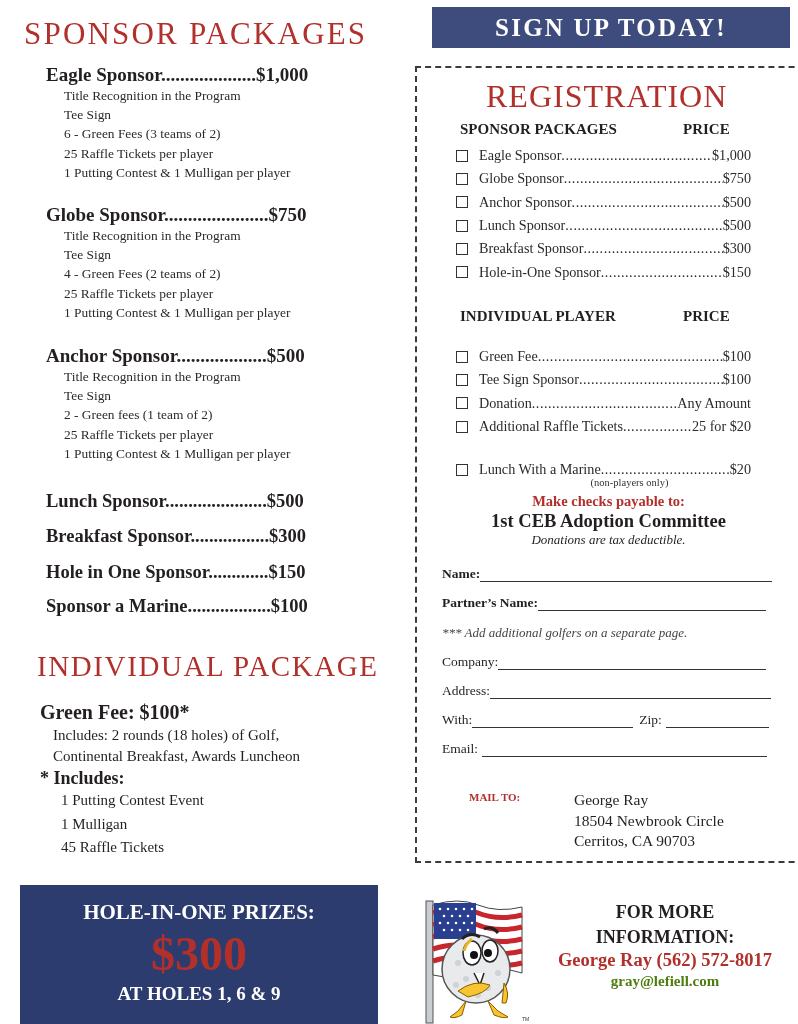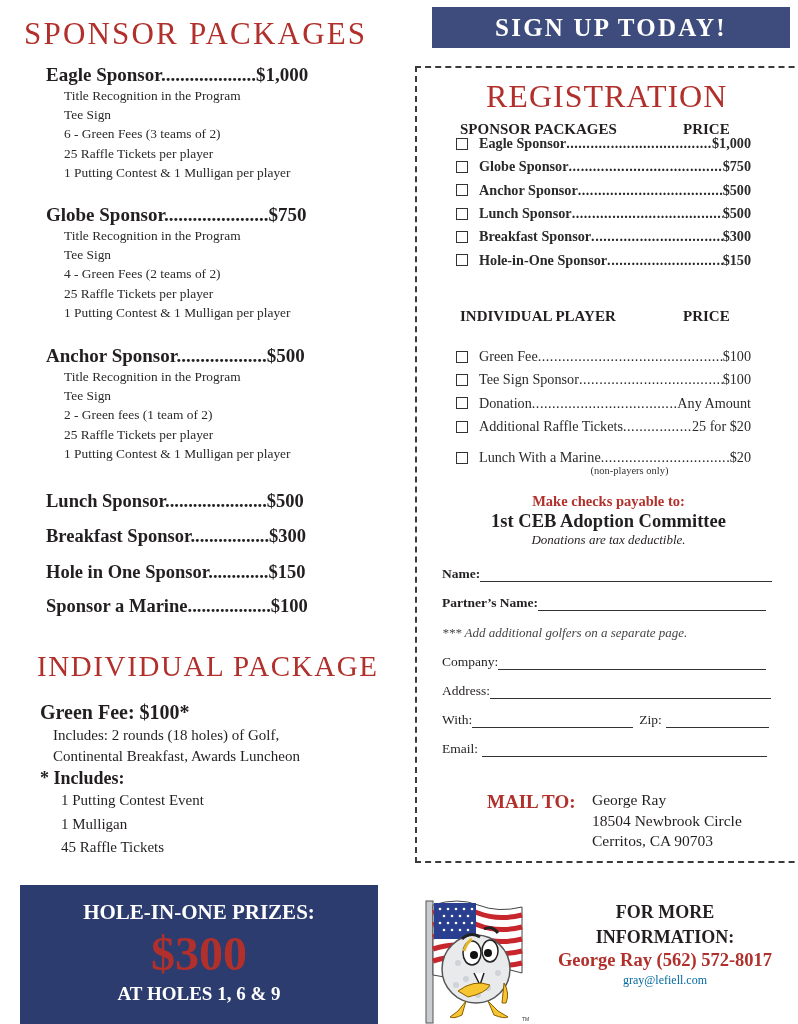--- a/index.html
+++ b/index.html
@@ -43,24 +43,24 @@
   .regbox-inner { position: absolute; left: 0; top: 0; width: 383px; height: 100%; }
   .reg-title { position: absolute; left: 69px; top: 10px; font-size: 32px; color: #b2302b; letter-spacing: 1px; white-space: nowrap; }
 
   .col-head { position: absolute; font-weight: bold; font-size: 15px; white-space: nowrap; }
   .col-head.pkg-h { left: 43px; top: 53px; }
   .col-head.pkg-p { left: 266px; top: 53px; }
   .col-head.ind-h { left: 43px; top: 240px; }
   .col-head.ind-p { left: 266px; top: 240px; }
 
   .chk-list { position: absolute; left: 39px; }
-  .chk-list.pkgs { top: 64px; font-weight: bold; }
+  .chk-list.pkgs { top: 76px; }
   .chk-list.indivs { top: 277px; }
   .chk-row { display: flex; align-items: center; height: 23.3px; font-size: 14.2px; color: #2a2a2a; }
-  .chk-row.gap { margin-top: 8px; align-items: center; }
+  .chk-row.gap { margin-top: 20px; align-items: center; }
   .box { width: 12px; height: 12px; border: 1.6px solid #333; margin-right: 11px; flex: none; }
   .chk-label { width: 272px; display: flex; white-space: nowrap; overflow: hidden; }
   .chk-label .name { flex: none; }
   .chk-label .dots { flex: 1; overflow: hidden; letter-spacing: 0.5px; }
   .chk-label .dots::before { content: "..................................................................................................."; }
   .chk-label .price { flex: none; }
   .note-small { font-size: 10.5px; padding-left: 52px; margin-top: -4px; color: #333; text-align: center; }
 
   .checks { position: absolute; left: 0; width: 383px; top: 425px; text-align: center; }
   .checks-title { font-weight: bold; font-size: 14.5px; color: #b2302b; }
@@ -73,29 +73,29 @@
   .field.bold .lbl { font-weight: bold; }
   .f-name { top: 498px; }
   .f-partner { top: 527px; }
   .f-addl { position: absolute; left: 25px; top: 557px; font-style: italic; font-size: 13px; color: #444; white-space: nowrap; }
   .f-company { top: 586px; }
   .f-address { top: 615px; }
   .f-city { top: 644px; }
   .f-email { top: 673px; }
 
   .mail { position: absolute; left: 52px; top: 722px; display: flex; }
-  .mail-label { font-weight: bold; font-size: 19px; color: #b2302b; width: 105px; white-space: nowrap; padding-top: 1px; margin-left: 18px; }
+  .mail-label { font-weight: bold; font-size: 11px; color: #b2302b; width: 105px; white-space: nowrap; padding-top: 1px; }
   .mail-addr { font-size: 15.5px; line-height: 20.5px; white-space: nowrap; }
 
   .mascot { position: absolute; left: 418px; top: 893px; width: 122px; height: 131px; }
 
   .info { position: absolute; left: 540px; top: 900px; width: 250px; text-align: center; }
   .info-title { font-weight: bold; font-size: 18px; line-height: 25px; }
   .info-contact { font-weight: bold; font-size: 18.5px; color: #b2302b; white-space: nowrap; }
-  .info-email { font-weight: normal; font-size: 12px; color: #0369a1; margin-top: 2px; }
+  .info-email { font-weight: bold; font-size: 15px; color: #4d7c0f; margin-top: 2px; }
 </style>
 </head>
 <body>
 
 <div class="left">
   <h1 class="sec-title sponsor">SPONSOR PACKAGES</h1>
 
   <div class="pkg eagle">
     <div class="pkg-head">Eagle Sponsor....................$1,000</div>
     <div class="pkg-line">Title Recognition in the Program</div>

